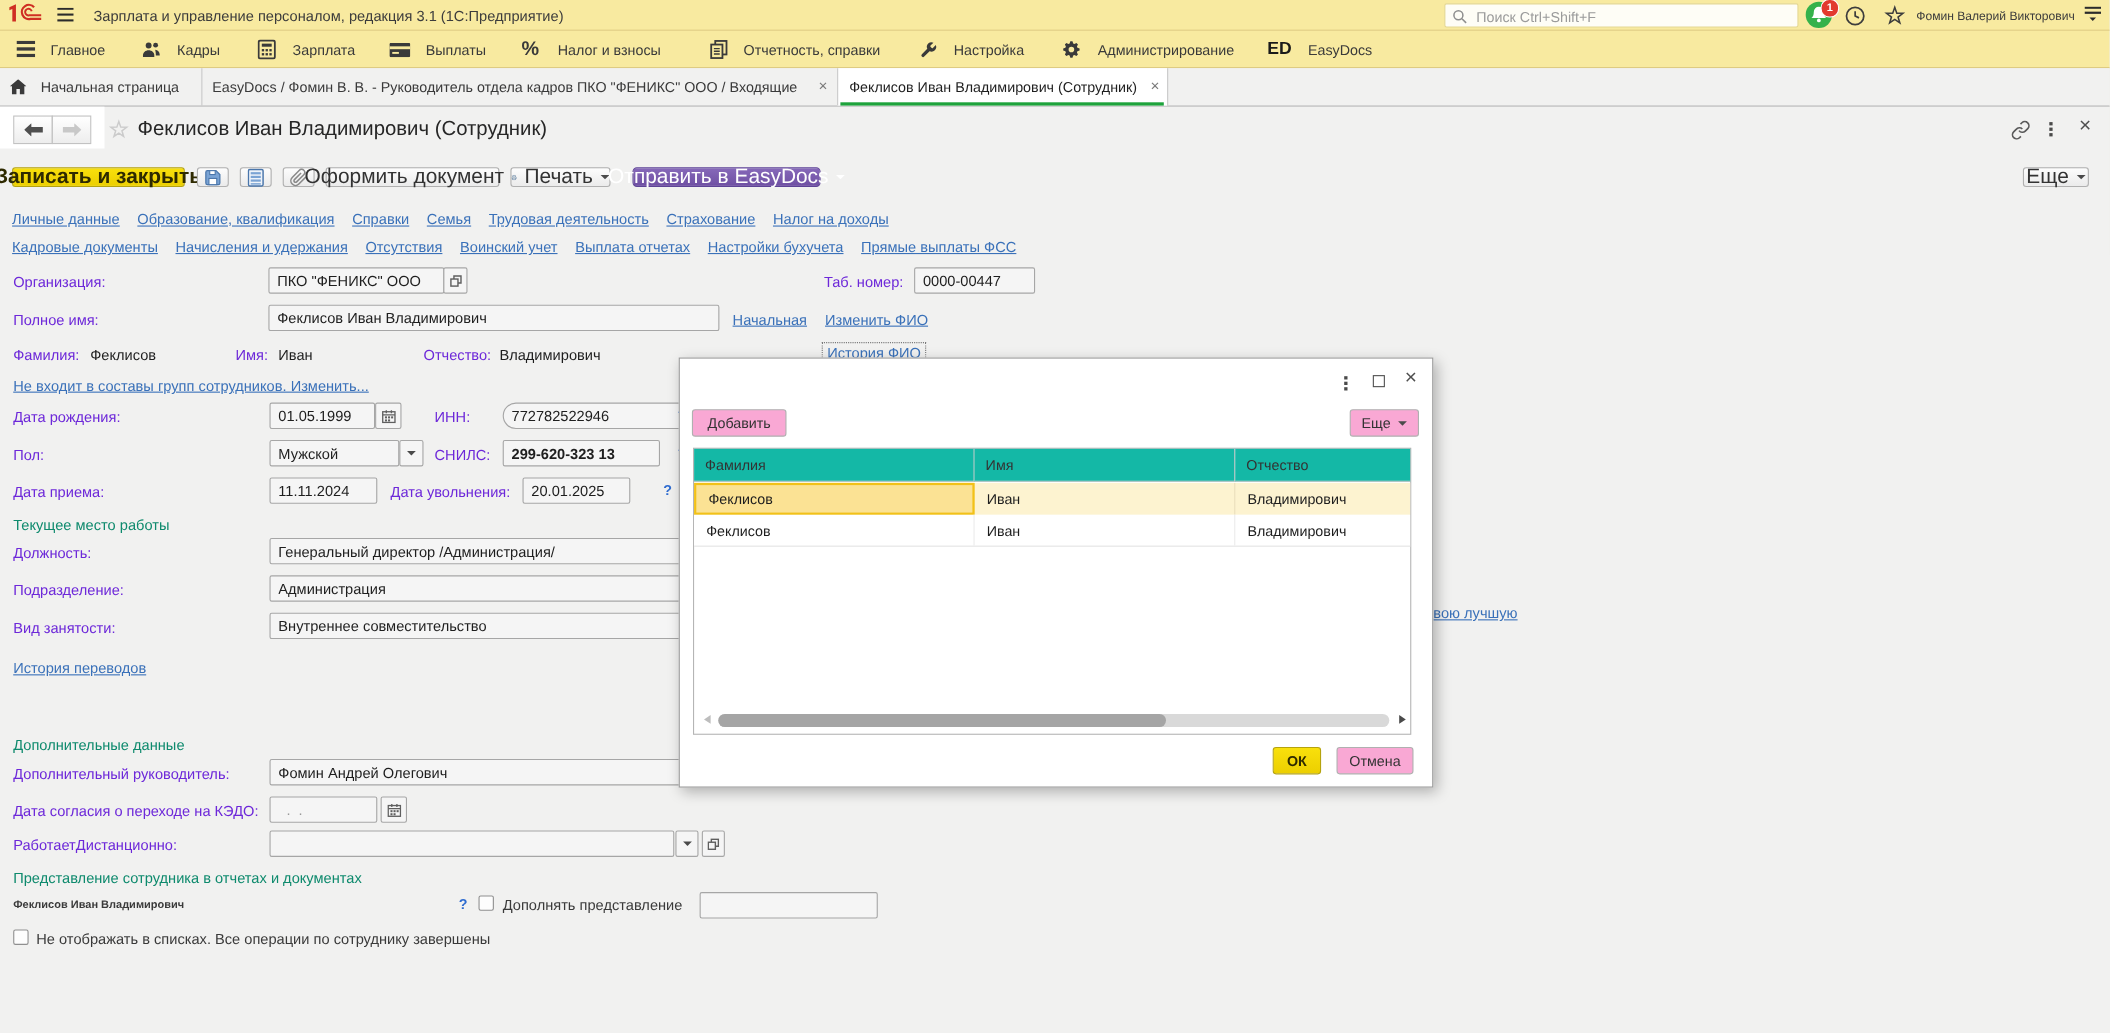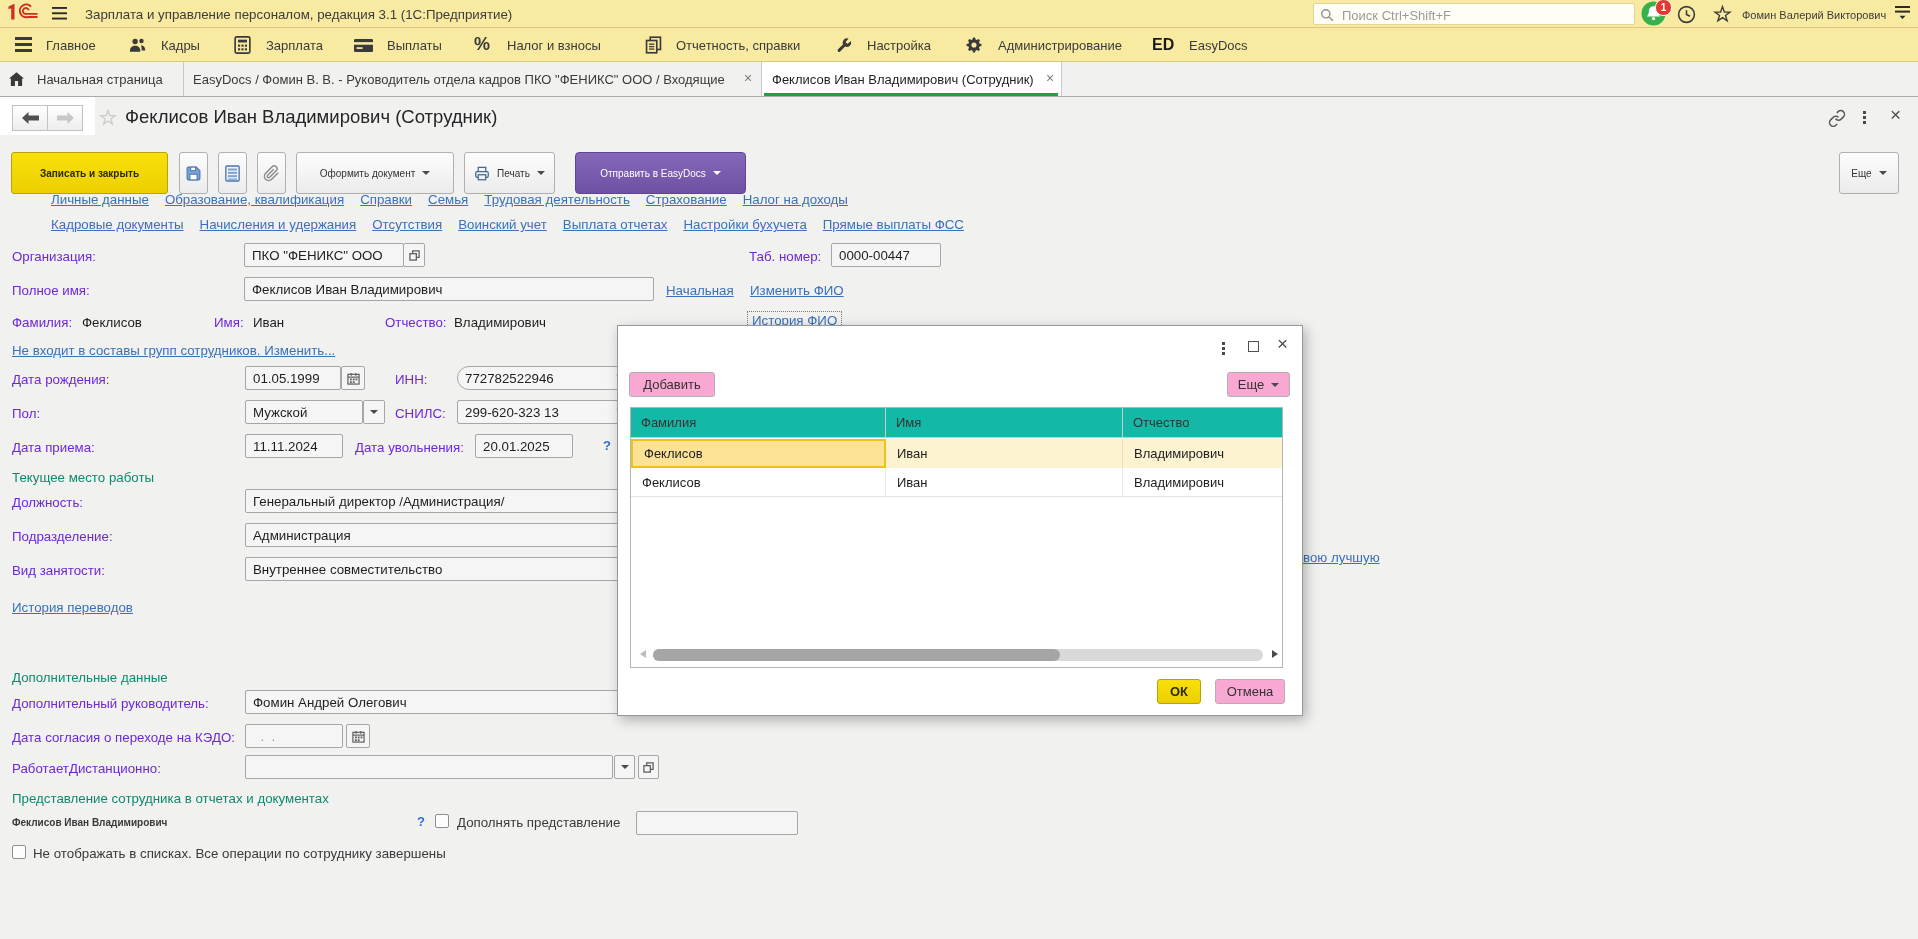--- a/index.html
+++ b/index.html
@@ -21,29 +21,29 @@
   .tab-close{position:absolute;top:8px;font-size:14px;color:#7b7b7b;line-height:16px;cursor:default;}
   .tab-active-bg{position:absolute;top:0;height:34px;background:#ffffff;}
   .tab-underline{position:absolute;top:31px;height:3px;background:#1ea33c;}
   
   .content{position:absolute;left:0;top:97px;width:1918px;height:842px;background:#f1f1f0;}
   .navpatch{position:absolute;left:0;top:0;width:95px;height:38px;background:#ffffff;}
   .navbtn{position:absolute;top:8px;width:36px;height:26px;background:linear-gradient(#ffffff,#ededed);border:1px solid #c2c2c2;box-sizing:border-box;display:flex;align-items:center;justify-content:center;}
   .pagetitle{position:absolute;left:125px;top:9px;font-size:18.5px;color:#262626;white-space:nowrap;}
   .winicon{position:absolute;color:#5a5a5a;}
   
-  .btn{position:absolute;top:55px;height:42px;border:1px solid #b0b0b0;border-radius:3px;background:linear-gradient(#fdfdfd,#ebebeb);
-       display:flex;align-items:center;justify-content:center;gap:7px;font-size:10px;color:#333;box-sizing:border-box;white-space:nowrap;cursor:default;}
+  .btn{position:absolute;top:55px;height:18px;border:1px solid #b0b0b0;border-radius:3px;background:linear-gradient(#fdfdfd,#ebebeb);
+       display:flex;align-items:center;justify-content:center;gap:7px;font-size:19px;color:#333;box-sizing:border-box;white-space:nowrap;cursor:default;}
   .btn-yellow{background:linear-gradient(#f9e00c,#eccf00);border:1px solid #b5a30e;font-weight:700;color:#2e2a00;}
   .btn-purple{background:linear-gradient(#8668b9,#6f50a3);border:1px solid #5e4396;color:#ffffff;border-radius:4px;}
   .caret{width:0;height:0;border-left:4px solid transparent;border-right:4px solid transparent;border-top:4px solid #4a4a4a;display:inline-block;}
   .caret-w{border-top-color:#ffffff;}
   
   .link{color:#3a71b9;text-decoration:underline;font-size:13.3px;white-space:nowrap;cursor:pointer;}
-  .linkrow{position:absolute;left:11px;display:flex;gap:16px;margin-left:40px;}
+  .linkrow{position:absolute;left:11px;display:flex;gap:16px;}
   
   .lbl{position:absolute;font-size:13.3px;color:#6d28d9;white-space:nowrap;}
   .inp{position:absolute;height:24px;background:#f5f5f5;border:1px solid #a6a6a6;border-radius:2px;box-sizing:border-box;
        font:13.3px "Liberation Sans",sans-serif;color:#1e1e1e;padding:0 7px;outline:none;}
   .sqbtn{position:absolute;width:24px;height:24px;background:#f5f5f5;border:1px solid #a6a6a6;border-radius:2px;box-sizing:border-box;
          display:flex;align-items:center;justify-content:center;color:#5f5f5f;}
   .greenh{position:absolute;font-size:13.3px;color:#0e8a6d;white-space:nowrap;}
   .qmark{position:absolute;color:#2f6cd0;font-size:13px;font-weight:700;}
   .checkbox{position:absolute;width:14px;height:14px;background:#fdfdfd;border:1px solid #8f8f8f;border-radius:2px;box-sizing:border-box;}
   .valtext{position:absolute;font-size:13.3px;color:#1e1e1e;white-space:nowrap;}
@@ -342,21 +342,21 @@
     <span class="lbl" style="left:395px;top:275px;">ИНН:</span>
     <input class="inp" style="left: 457px; top: 269px; width: 180px; border-radius: 12px;" value="772782522946">
     <span class="qmark" style="left:616px;top:273px;">?</span>
 
     <span class="lbl" style="left:12px;top:309px;">Пол:</span>
     <input class="inp" style="left: 245px; top: 303px; width: 118px;" value="Мужской">
     <div class="sqbtn" style="left:363px;top:303px;width:22px;">
         <span class="caret"></span>
       </div>
     <span class="lbl" style="left:395px;top:309px;">СНИЛС:</span>
-    <input class="inp" style="left: 457px; top: 303px; width: 174px;" value="299-620-323 13">
+    <input class="inp" style="left: 457px; top: 303px; width: 143px; font-weight: bold;" value="299-620-323 13">
     <span class="qmark" style="left:616px;top:307px;">?</span>
 
     <span class="lbl" style="left:12px;top:343px;">Дата приема:</span>
     <input class="inp" style="left: 245px; top: 337px; width: 98px;" value="11.11.2024">
     <span class="lbl" style="left:355px;top:343px;">Дата увольнения:</span>
     <input class="inp" style="left: 475px; top: 337px; width: 98px;" value="20.01.2025">
     <span class="qmark" style="left:603px;top:341px;">?</span>
 
     <span class="greenh" style="left:12px;top:373px;">Текущее место работы</span>
 

